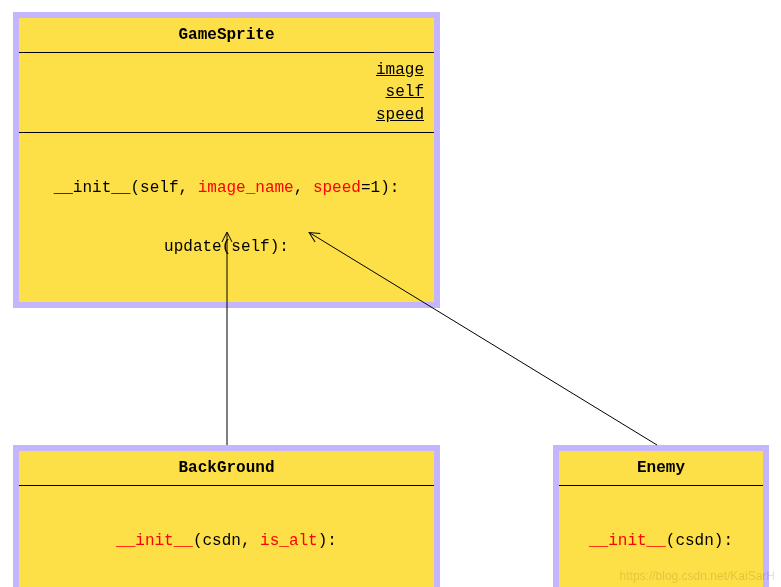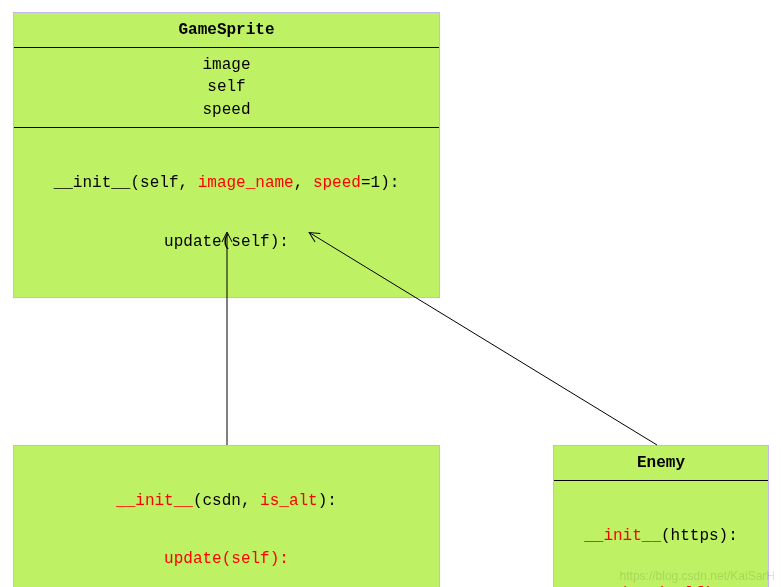--- a/index.html
+++ b/index.html
@@ -8,33 +8,34 @@
     padding: 0;
     background: #ffffff;
     font-family: "Courier New", monospace;
     font-size: 16px;
     position: relative;
     width: 781px;
     height: 587px;
   }
   .uml-class {
     position: absolute;
-    border: 1px solid #c4b5fd;
-    background: #bef264;
+    border: 6px solid #c4b5fd;
+    background: #fde047;
   }
   .uml-title {
     border-bottom: 1px solid #000;
     padding: 8px 10px;
     text-align: center;
     font-weight: bold;
   }
   .uml-attrs {
     border-bottom: 1px solid #000;
     padding: 6px 10px;
-    text-align: center;
+    text-align: right;
+    text-decoration: underline;
   }
   .uml-methods {
     padding: 8px 10px;
     text-align: center;
     white-space: pre;
   }
   .attr-line, .method-line {
     line-height: 1.4;
   }
   .red { color: #f00; }
@@ -67,32 +68,35 @@
     <div class="attr-line">self</div>
     <div class="attr-line">speed</div>
   </div>
   <div class="uml-methods">
     <div class="method-line"><span>__init__(self, </span><span class="red">image_name</span><span>, </span><span class="red">speed</span><span>=1):</span></div>
     <div class="method-line">update(self):</div>
   </div>
 </div>
 
 <div class="uml-class" style="left:13px; top:445px; width:427px;">
+  <div class="uml-title">
+    <span>BackGround</span>
+  </div>
   <div class="uml-methods">
     <div class="method-line"><span class="red">__init__</span><span>(csdn, </span><span class="red">is_alt</span><span>):</span></div>
     <div class="method-line red">update(self):</div>
   </div>
 </div>
 
 <div class="uml-class" style="left:553px; top:445px; width:216px;">
   <div class="uml-title">
     <span>Enemy</span>
   </div>
   <div class="uml-methods">
-    <div class="method-line"><span class="red">__init__</span><span>(https):</span></div>
+    <div class="method-line"><span class="red">__init__</span><span>(csdn):</span></div>
     <div class="method-line red">update(self):</div>
   </div>
 </div>
 
 <svg class="arrows">
   <defs>
     <marker id="arrowhead" markerWidth="12" markerHeight="12" refX="10" refY="6" orient="auto">
       <path d="M1,1 L11,6 L1,11" fill="none" stroke="#000" stroke-width="1"></path>
     </marker>
   </defs>

